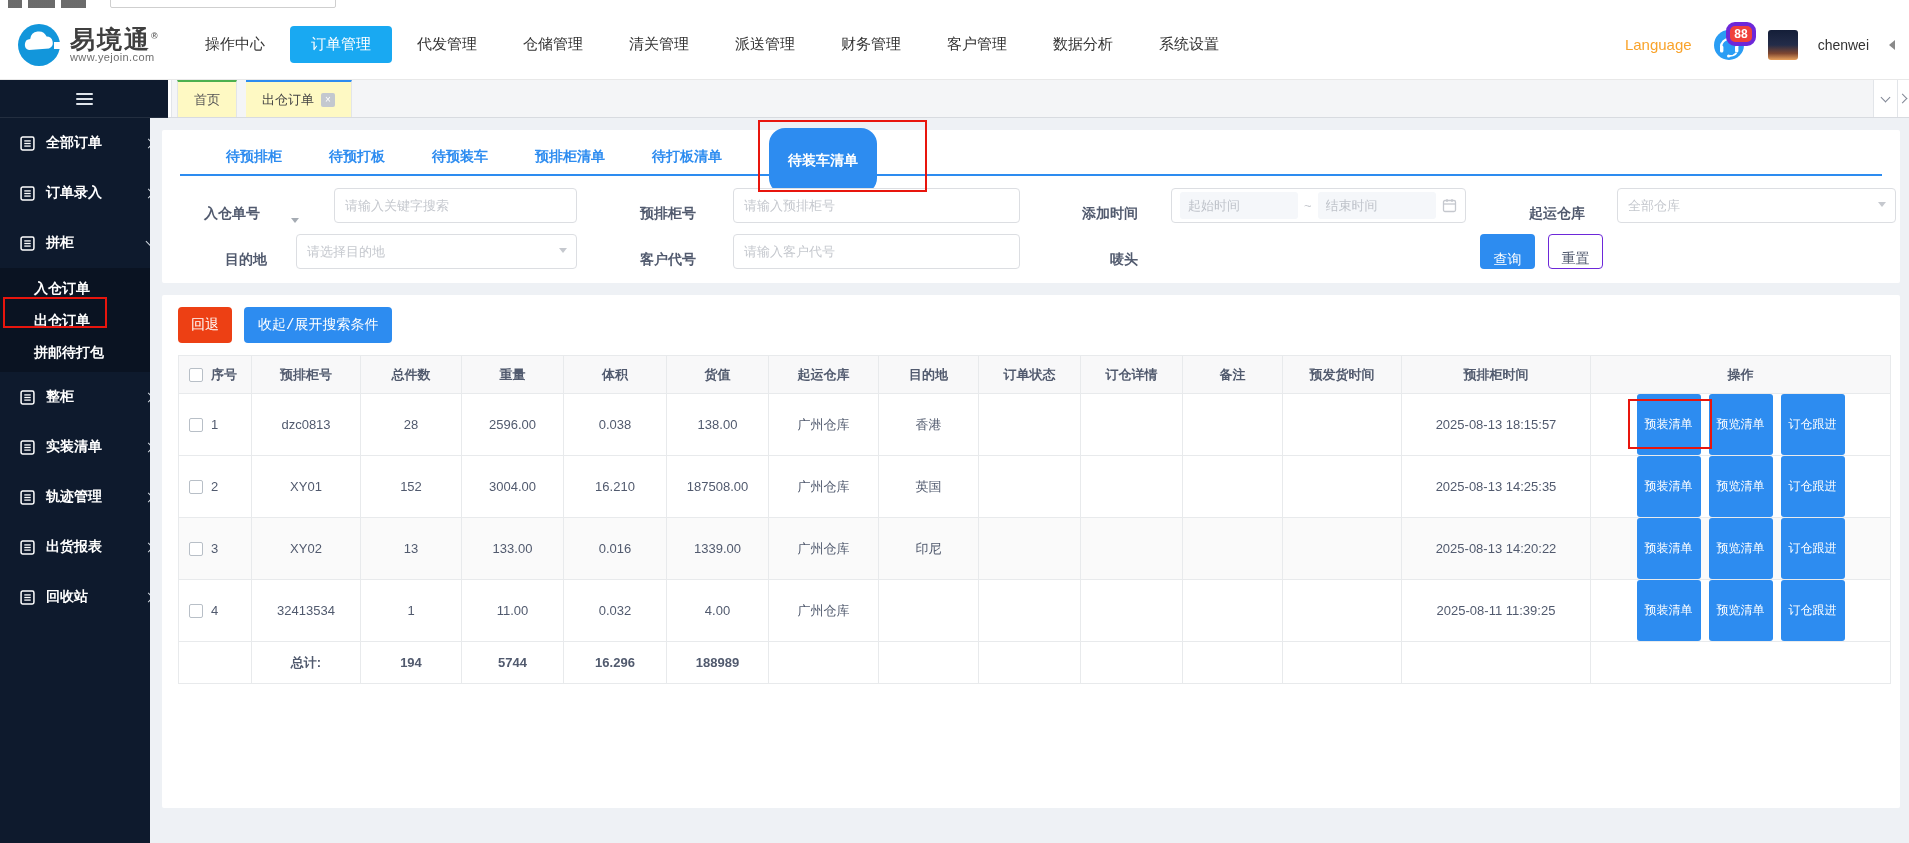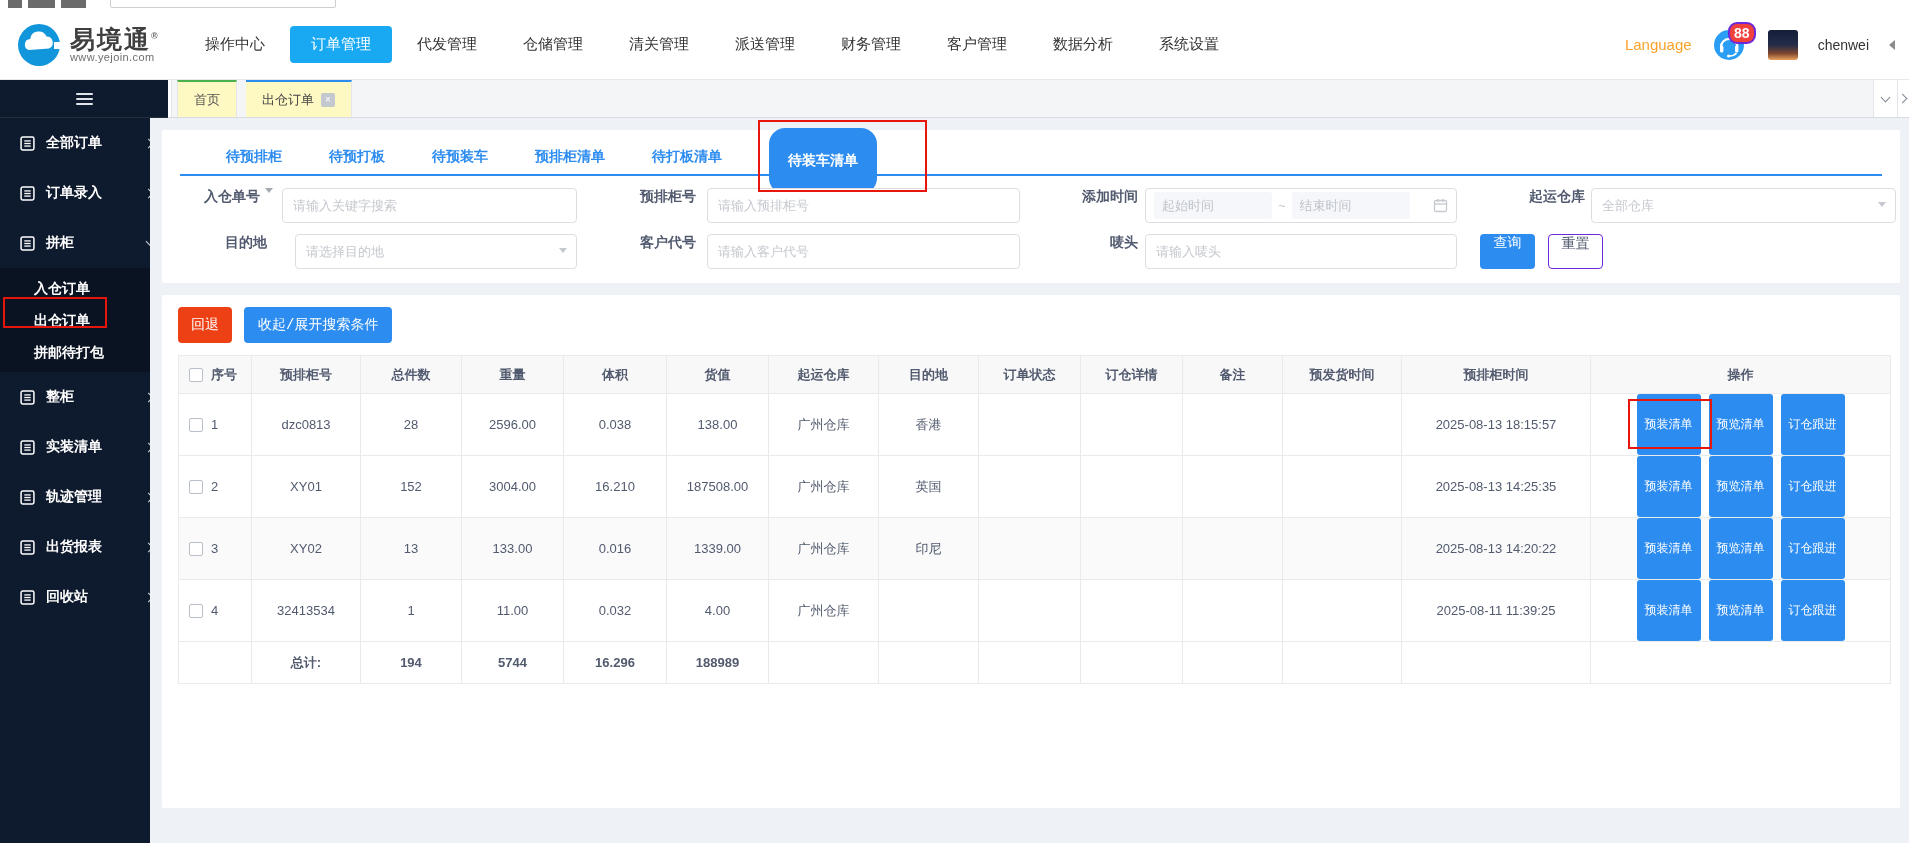--- a/index.html
+++ b/index.html
@@ -20,22 +20,22 @@
   .logo-text { margin-left:6px; line-height:1.05; }
   .brand { font-size:25px; font-weight:bold; color:#3f3f3f; letter-spacing:2px; }
   .brand sup { font-size:9px; color:#666; }
   .site { font-size:11px; color:#6e6e6e; letter-spacing:.4px; }
   nav.main-nav { display:flex; align-items:center; margin-left:12px; }
   .nav-item { font-size:15px; color:#333; padding:9px 21px; margin:0 2px; cursor:pointer; white-space:nowrap; }
   .nav-item.active { background:#19a9f2; color:#fff; border-radius:4px; }
   .header-right { margin-left:auto; display:flex; align-items:center; gap:20px; padding-right:14px; }
   .lang { color:#f9a32b; font-size:15px; }
   .bell-wrap { position:relative; width:36px; height:34px; }
-  .badge { position:absolute; top:-6px; right:-8px; background:#f0413c; color:#fff; font-size:14px;
-     padding:1px 4px; border-radius:9px; border:2px solid #6d28d9; font-weight:bold; }
+  .badge { position:absolute; top:-6px; right:-8px; background:#f0413c; color:#fff; font-size:12px;
+     padding:1px 4px; border-radius:9px; border:4px solid #6d28d9; font-weight:bold; }
   .avatar { width:30px; height:30px; border-radius:3px;
      background:linear-gradient(180deg,#141e38 0%,#232c49 50%,#7e4630 78%,#e8a15c 100%); }
   .username { font-size:14px; color:#333; }
   .caret-left { width:0; height:0; border-top:5px solid transparent; border-bottom:5px solid transparent;
      border-right:6px solid #8a8a8a; }
 
   
   #tab-strip { position:absolute; left:150px; top:80px; right:0; height:38px; background:#f4f5f7;
      border-bottom:1px solid #d8dbe0; display:flex; align-items:stretch; }
   .tab-scroll { width:22px; background:#fff; border-right:1px solid #e2e5e9; display:flex;
@@ -77,21 +77,21 @@
   #panel-table  { left:12px; top:177px; right:9px; bottom:35px; }
 
   
   #subtabs { position:absolute; left:18px; right:18px; top:10px; height:36px;
      border-bottom:2px solid #2d8cf0; display:flex; align-items:center; }
   .subtab { color:#2d8cf0; font-size:14px; font-weight:bold; margin-left:47px; cursor:pointer; white-space:nowrap; }
   .subtab:first-child { margin-left:46px; }
   .subtab.active { background:#2d8cf0; color:#fff; border-radius:16px; padding:24px 19px; margin-bottom:-8px; }
 
   
-  .fgroup { position:absolute; display:flex; align-items:flex-start; height:35px; }
+  .fgroup { position:absolute; display:flex; align-items:flex-end; height:35px;gap:26px; }
   .flabel { font-size:14px; color:#515a6e; font-weight:bold; text-align:right; flex:none; }
   .tri-down { width:0; height:0; border-left:4px solid transparent; border-right:4px solid transparent;
      border-top:5px solid #a5abb3; margin-left:5px; }
   .f-input { border:1px solid #dcdee2; border-radius:4px; height:35px; padding:0 10px; font-size:13px;
      color:#515a6e; width:100%; outline:none; background:#fff; font-family:inherit; }
   .f-input::placeholder { color:#c5c8ce; }
   .sel-wrap { position:relative; flex:1; }
   .sel-caret { position:absolute; right:10px; top:14px; width:0; height:0; border-left:4px solid transparent;
      border-right:4px solid transparent; border-top:5px solid #c5c8ce; }
   .range-box { display:flex; align-items:center; border:1px solid #dcdee2; border-radius:4px; height:35px;
@@ -339,32 +339,31 @@
     <div class="fgroup" style="left:1347px;top:58px;width:387px;">
       <span class="flabel" style="width:76px;">起运仓库</span>
       <div class="sel-wrap" style="margin-left:6px;">
         <input class="f-input" placeholder="全部仓库" style="">
         <span class="sel-caret"></span>
       </div>
     </div>
 
     <div class="fgroup" style="left:21px;top:104px;width:394px;">
       <span class="flabel" style="width:84px;">目的地</span>
-      <div class="sel-wrap" style="margin-left:28px;">
+      <div class="sel-wrap" style="margin-left:3px;">
         <input class="f-input" placeholder="请选择目的地" style="">
         <span class="sel-caret"></span>
       </div>
     </div>
     <div class="fgroup" style="left:464px;top:104px;width:394px;">
       <span class="flabel" style="width:70px;">客户代号</span>
       <input class="f-input" style="margin-left: 11px;" placeholder="请输入客户代号">
     </div>
     <div class="fgroup" style="left:906px;top:104px;width:389px;">
       <span class="flabel" style="width:70px;">唛头</span>
-      <input class="f-input" style="margin-left: 7px;" placeholder="请输入唛头">
     </div>
     <button class="btn primary fgroup" style="left:1318px;top:104px;width:55px;justify-content:center;">查询</button>
     <button class="btn plain fgroup" style="left:1386px;top:104px;width:55px;justify-content:center;">重置</button>
   </div>
 
   <div class="panel" id="panel-table">
     <button class="btn danger" style="position:absolute;left:16px;top:12px;width:54px;height:36px;">回退</button>
     <button class="btn primary" style="position:absolute;left:82px;top:12px;height:36px;padding:0 14px;text-align:right;">收起/展开搜索条件</button>
 
     <table id="grid">

